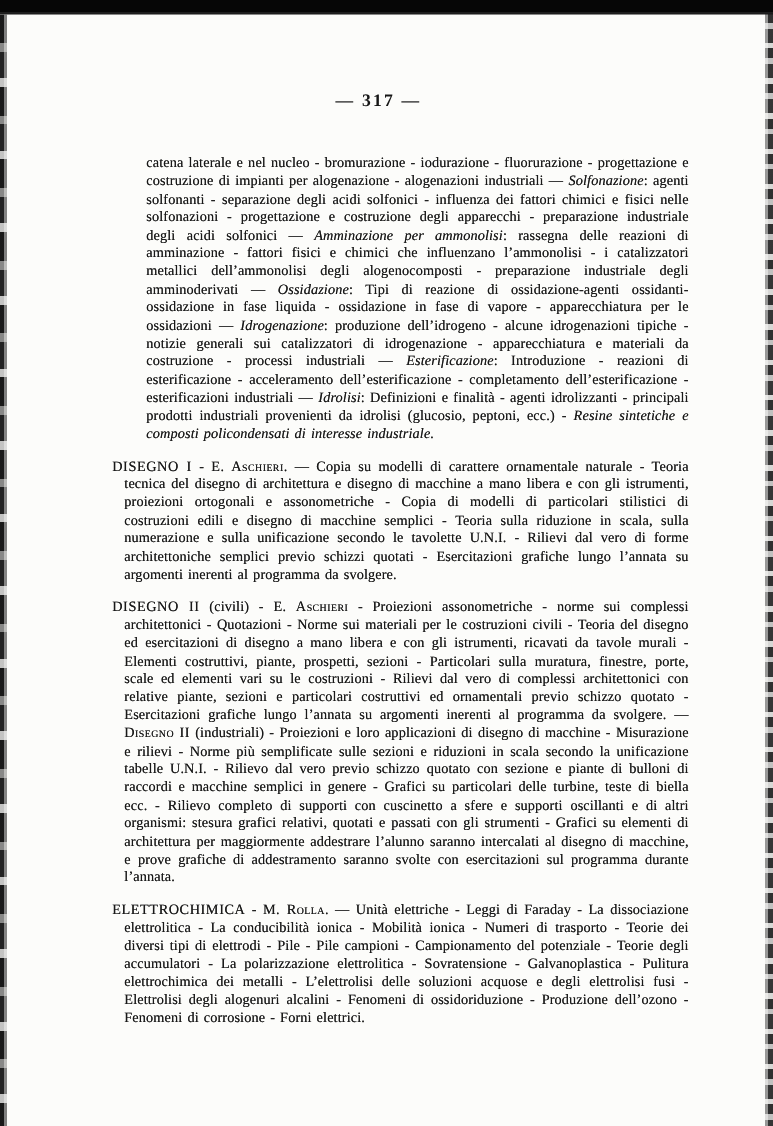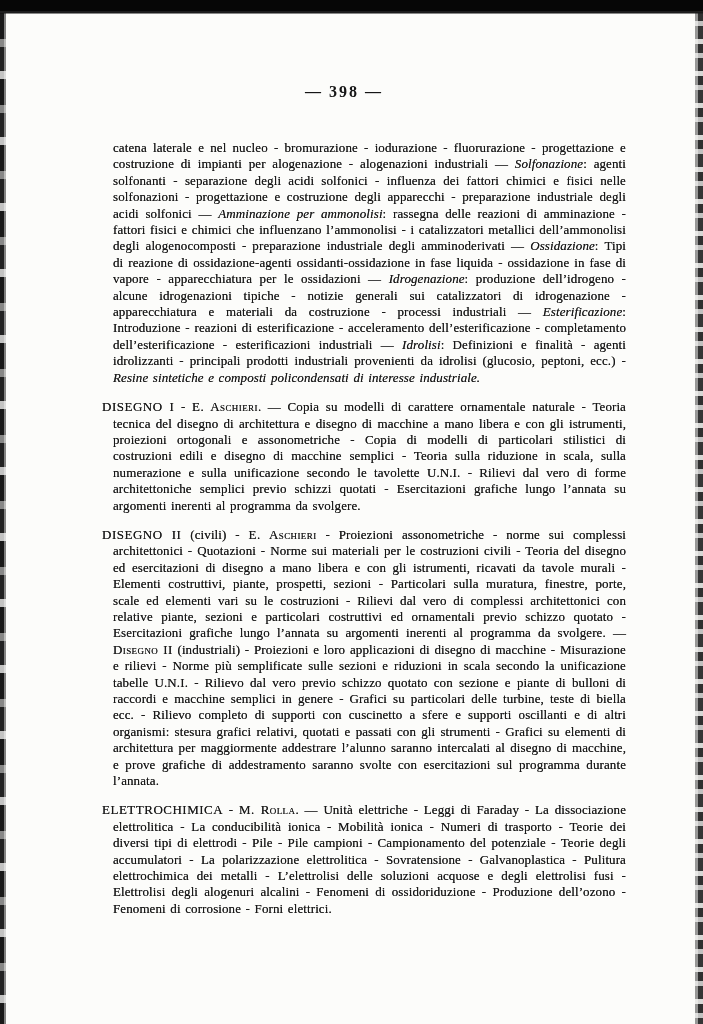--- a/index.html
+++ b/index.html
@@ -88,41 +88,41 @@
   }
   .para {
     margin: 0;
     text-align: justify;
     font-size: 13px;
     line-height: 16.4px;
     letter-spacing: 0.1px;
     word-spacing: 1.2px;
     text-shadow: 0 0 0.45px rgba(10,10,10,.75);
   }
-  .para.continuation { margin-left: 43px; }
+  .para.continuation { margin-left: 63px; }
   .para.entry {
     margin-top: 13px;
     padding-left: 43px;
     text-indent: -43px;
   }
   .seg-n  { font-style: normal; }
   .seg-i  { font-style: italic; }
   .seg-sc { font-variant: small-caps; letter-spacing: 0.4px; }
   .seg-h  { letter-spacing: 0.5px; margin-left: 32px; }
 </style>
 </head>
 <body>
 
 <div class="scan">
   <div class="edge-top"></div>
   <div class="edge-left"></div>
   <div class="edge-right"></div>
   <div class="noise"></div>
 
-  <div class="page-number">— 398 —</div>
+  <div class="page-number">— 317 —</div>
 
   <div class="text-block">
       <p class="para continuation"><span class="seg-n">catena laterale e nel nucleo - bromurazione - iodurazione - fluorurazione - progettazione e costruzione di impianti per alogenazione - alogenazioni industriali — </span><span class="seg-i">Solfonazione</span><span class="seg-n">: agenti solfonanti - separazione degli acidi solfonici - influenza dei fattori chimici e fisici nelle solfonazioni - progettazione e costruzione degli apparecchi - preparazione industriale degli acidi solfonici — </span><span class="seg-i">Amminazione per ammonolisi</span><span class="seg-n">: rassegna delle reazioni di amminazione - fattori fisici e chimici che influenzano l’ammonolisi - i catalizzatori metallici dell’ammonolisi degli alogenocomposti - preparazione industriale degli amminoderivati — </span><span class="seg-i">Ossidazione</span><span class="seg-n">: Tipi di reazione di ossidazione-agenti ossidanti-ossidazione in fase liquida - ossidazione in fase di vapore - apparecchiatura per le ossidazioni — </span><span class="seg-i">Idrogenazione</span><span class="seg-n">: produzione dell’idrogeno - alcune idrogenazioni tipiche - notizie generali sui catalizzatori di idrogenazione - apparecchiatura e materiali da costruzione - processi industriali — </span><span class="seg-i">Esterificazione</span><span class="seg-n">: Introduzione - reazioni di esterificazione - acceleramento dell’esterificazione - completamento dell’esterificazione - esterificazioni industriali — </span><span class="seg-i">Idrolisi</span><span class="seg-n">: Definizioni e finalità - agenti idrolizzanti - principali prodotti industriali provenienti da idrolisi (glucosio, peptoni, ecc.)  - </span><span class="seg-i">Resine sintetiche e composti policondensati di interesse industriale.</span></p>
       <p class="para entry"><span class="seg-h">DISEGNO I</span><span class="seg-n"> - </span><span class="seg-sc">E. Aschieri</span><span class="seg-n">. — Copia su modelli di carattere ornamentale naturale - Teoria tecnica del disegno di architettura e disegno di macchine a mano libera e con gli istrumenti, proiezioni ortogonali e assonometriche - Copia di modelli di particolari stilistici di costruzioni edili e disegno di macchine semplici - Teoria sulla riduzione in scala, sulla numerazione e sulla unificazione secondo le tavolette U.N.I. - Rilievi dal vero di forme architettoniche semplici previo schizzi quotati - Esercitazioni grafiche lungo l’annata su argomenti inerenti al programma da svolgere.</span></p>
       <p class="para entry"><span class="seg-h">DISEGNO II</span><span class="seg-n"> (civili) - </span><span class="seg-sc">E. Aschieri</span><span class="seg-n"> - Proiezioni assonometriche - norme sui complessi architettonici - Quotazioni - Norme sui materiali per le costruzioni civili - Teoria del disegno ed esercitazioni di disegno a mano libera e con gli istrumenti, ricavati da tavole murali - Elementi costruttivi, piante, prospetti, sezioni - Particolari sulla muratura, finestre, porte, scale ed elementi vari su le costruzioni - Rilievi dal vero di complessi architettonici con relative piante, sezioni e particolari costruttivi ed ornamentali previo schizzo quotato - Esercitazioni grafiche lungo l’annata su argomenti inerenti al programma da svolgere. — </span><span class="seg-sc">Disegno II</span><span class="seg-n"> (industriali) - Proiezioni e loro applicazioni di disegno di macchine - Misurazione e rilievi - Norme più semplificate sulle sezioni e riduzioni in scala secondo la unificazione tabelle U.N.I. - Rilievo dal vero previo schizzo quotato con sezione e piante di bulloni di raccordi e macchine semplici in genere - Grafici su particolari delle turbine, teste di biella ecc. - Rilievo completo di supporti con cuscinetto a sfere e supporti oscillanti e di altri organismi: stesura grafici relativi, quotati e passati con gli strumenti - Grafici su elementi di architettura per maggiormente addestrare l’alunno saranno intercalati al disegno di macchine, e prove grafiche di addestramento saranno svolte con esercitazioni sul programma durante l’annata.</span></p>
       <p class="para entry"><span class="seg-h">ELETTROCHIMICA</span><span class="seg-n"> - </span><span class="seg-sc">M. Rolla</span><span class="seg-n">. — Unità elettriche - Leggi di Faraday - La dissociazione elettrolitica - La conducibilità ionica - Mobilità ionica - Numeri di trasporto - Teorie dei diversi tipi di elettrodi - Pile - Pile campioni - Campionamento del potenziale - Teorie degli accumulatori - La polarizzazione elettrolitica - Sovratensione - Galvanoplastica - Pulitura elettrochimica dei metalli - L’elettrolisi delle soluzioni acquose e degli elettrolisi fusi - Elettrolisi degli alogenuri alcalini - Fenomeni di ossidoriduzione - Produzione dell’ozono - Fenomeni di corrosione - Forni elettrici.</span></p>
     </div>
 </div>
 
 </body></html>

